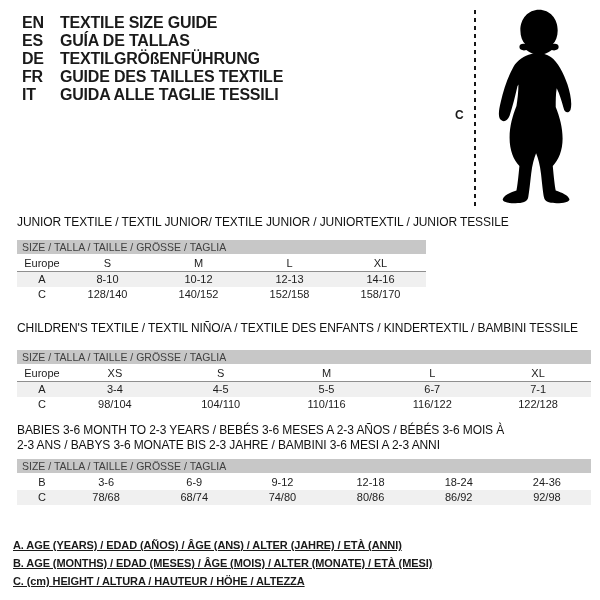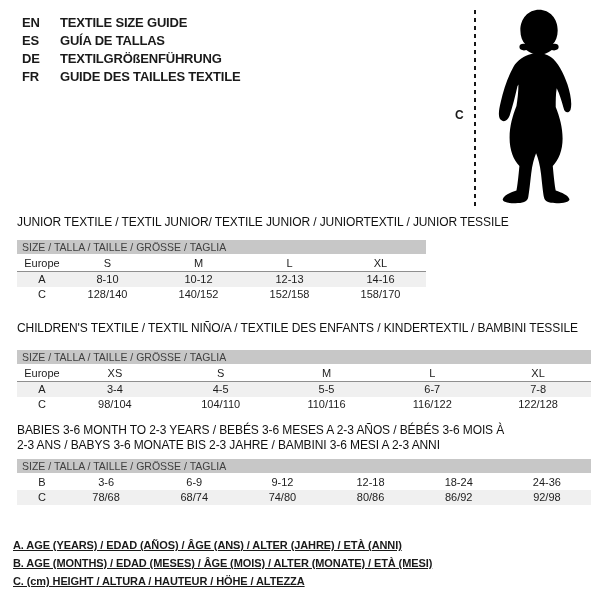--- a/index.html
+++ b/index.html
@@ -3,21 +3,21 @@
 <meta charset="utf-8">
 <style>
   html,body{margin:0;padding:0;background:#fff;}
   #canvas{
     position:relative;width:600px;height:600px;background:#ffffff;overflow:hidden;
     font-family:"Liberation Sans",sans-serif;color:#1a1a1a;
   }
   
   .langs{position:absolute;left:22px;top:14px;}
   .lang-row{display:grid;grid-template-columns:38px auto;line-height:18px;
-    font-size:13px;font-weight:700;letter-spacing:-0.2px;}
+    font-size:16px;font-weight:700;letter-spacing:-0.2px;}
   
   .height-line{position:absolute;left:474px;top:10px;width:2px;height:196px;
     background:repeating-linear-gradient(to bottom,#161616 0 4px,transparent 4px 8px);}
   .height-label{position:absolute;left:455px;top:108px;font-size:12px;font-weight:600;}
   .baby{position:absolute;left:487px;top:6px;width:108px;height:200px;}
   
   .sec-title{position:absolute;left:17px;font-size:12px;font-weight:400;
     letter-spacing:-0.1px;line-height:15px;color:#111;white-space:nowrap;}
   .sec-title.wrap{white-space:normal;width:497px;}
   
@@ -50,20 +50,24 @@
       <span>ES</span>
       <span>GUÍA DE TALLAS</span>
     </div>
     <div class="lang-row">
       <span>DE</span>
       <span>TEXTILGRÖßENFÜHRUNG</span>
     </div>
     <div class="lang-row">
       <span>FR</span>
       <span>GUIDE DES TAILLES TEXTILE</span>
+    </div>
+    <div class="lang-row">
+      <span>IT</span>
+      <span>GUIDA ALLE TAGLIE TESSILI</span>
     </div>
   </div>
 
   <div class="height-line"></div>
   <div class="height-label">C</div>
   <svg class="baby" viewBox="0 0 110 200" aria-hidden="true">
     <path fill="#000" d="M53,2 C64,2 72,11 72,23 C72,29 70,34 67,37 C70,36 73,37 73,40 C73,43 69,44 66,43
          C62,46 58,48 53,48 C48,48 44,46 40,43 C37,44 33,43 33,40 C33,37 36,36 39,37
          C36,34 34,29 34,23 C34,11 42,2 53,2 Z"></path>
     <path fill="#000" d="M45,47 C38,49 31,53 27,60 C22,69 17,82 14,96 C12,104 11,111 14,114 C17,117 21,115 23,110
@@ -137,21 +141,21 @@
           <td>M</td>
           <td>L</td>
           <td>XL</td>
         </tr>
         <tr>
           <td class="lbl">A</td>
           <td>3-4</td>
           <td>4-5</td>
           <td>5-5</td>
           <td>6-7</td>
-          <td>7-8</td>
+          <td>7-1</td>
         </tr>
         <tr>
           <td class="lbl">C</td>
           <td>98/104</td>
           <td>104/110</td>
           <td>110/116</td>
           <td>116/122</td>
           <td>122/128</td>
         </tr>
       </tbody>

